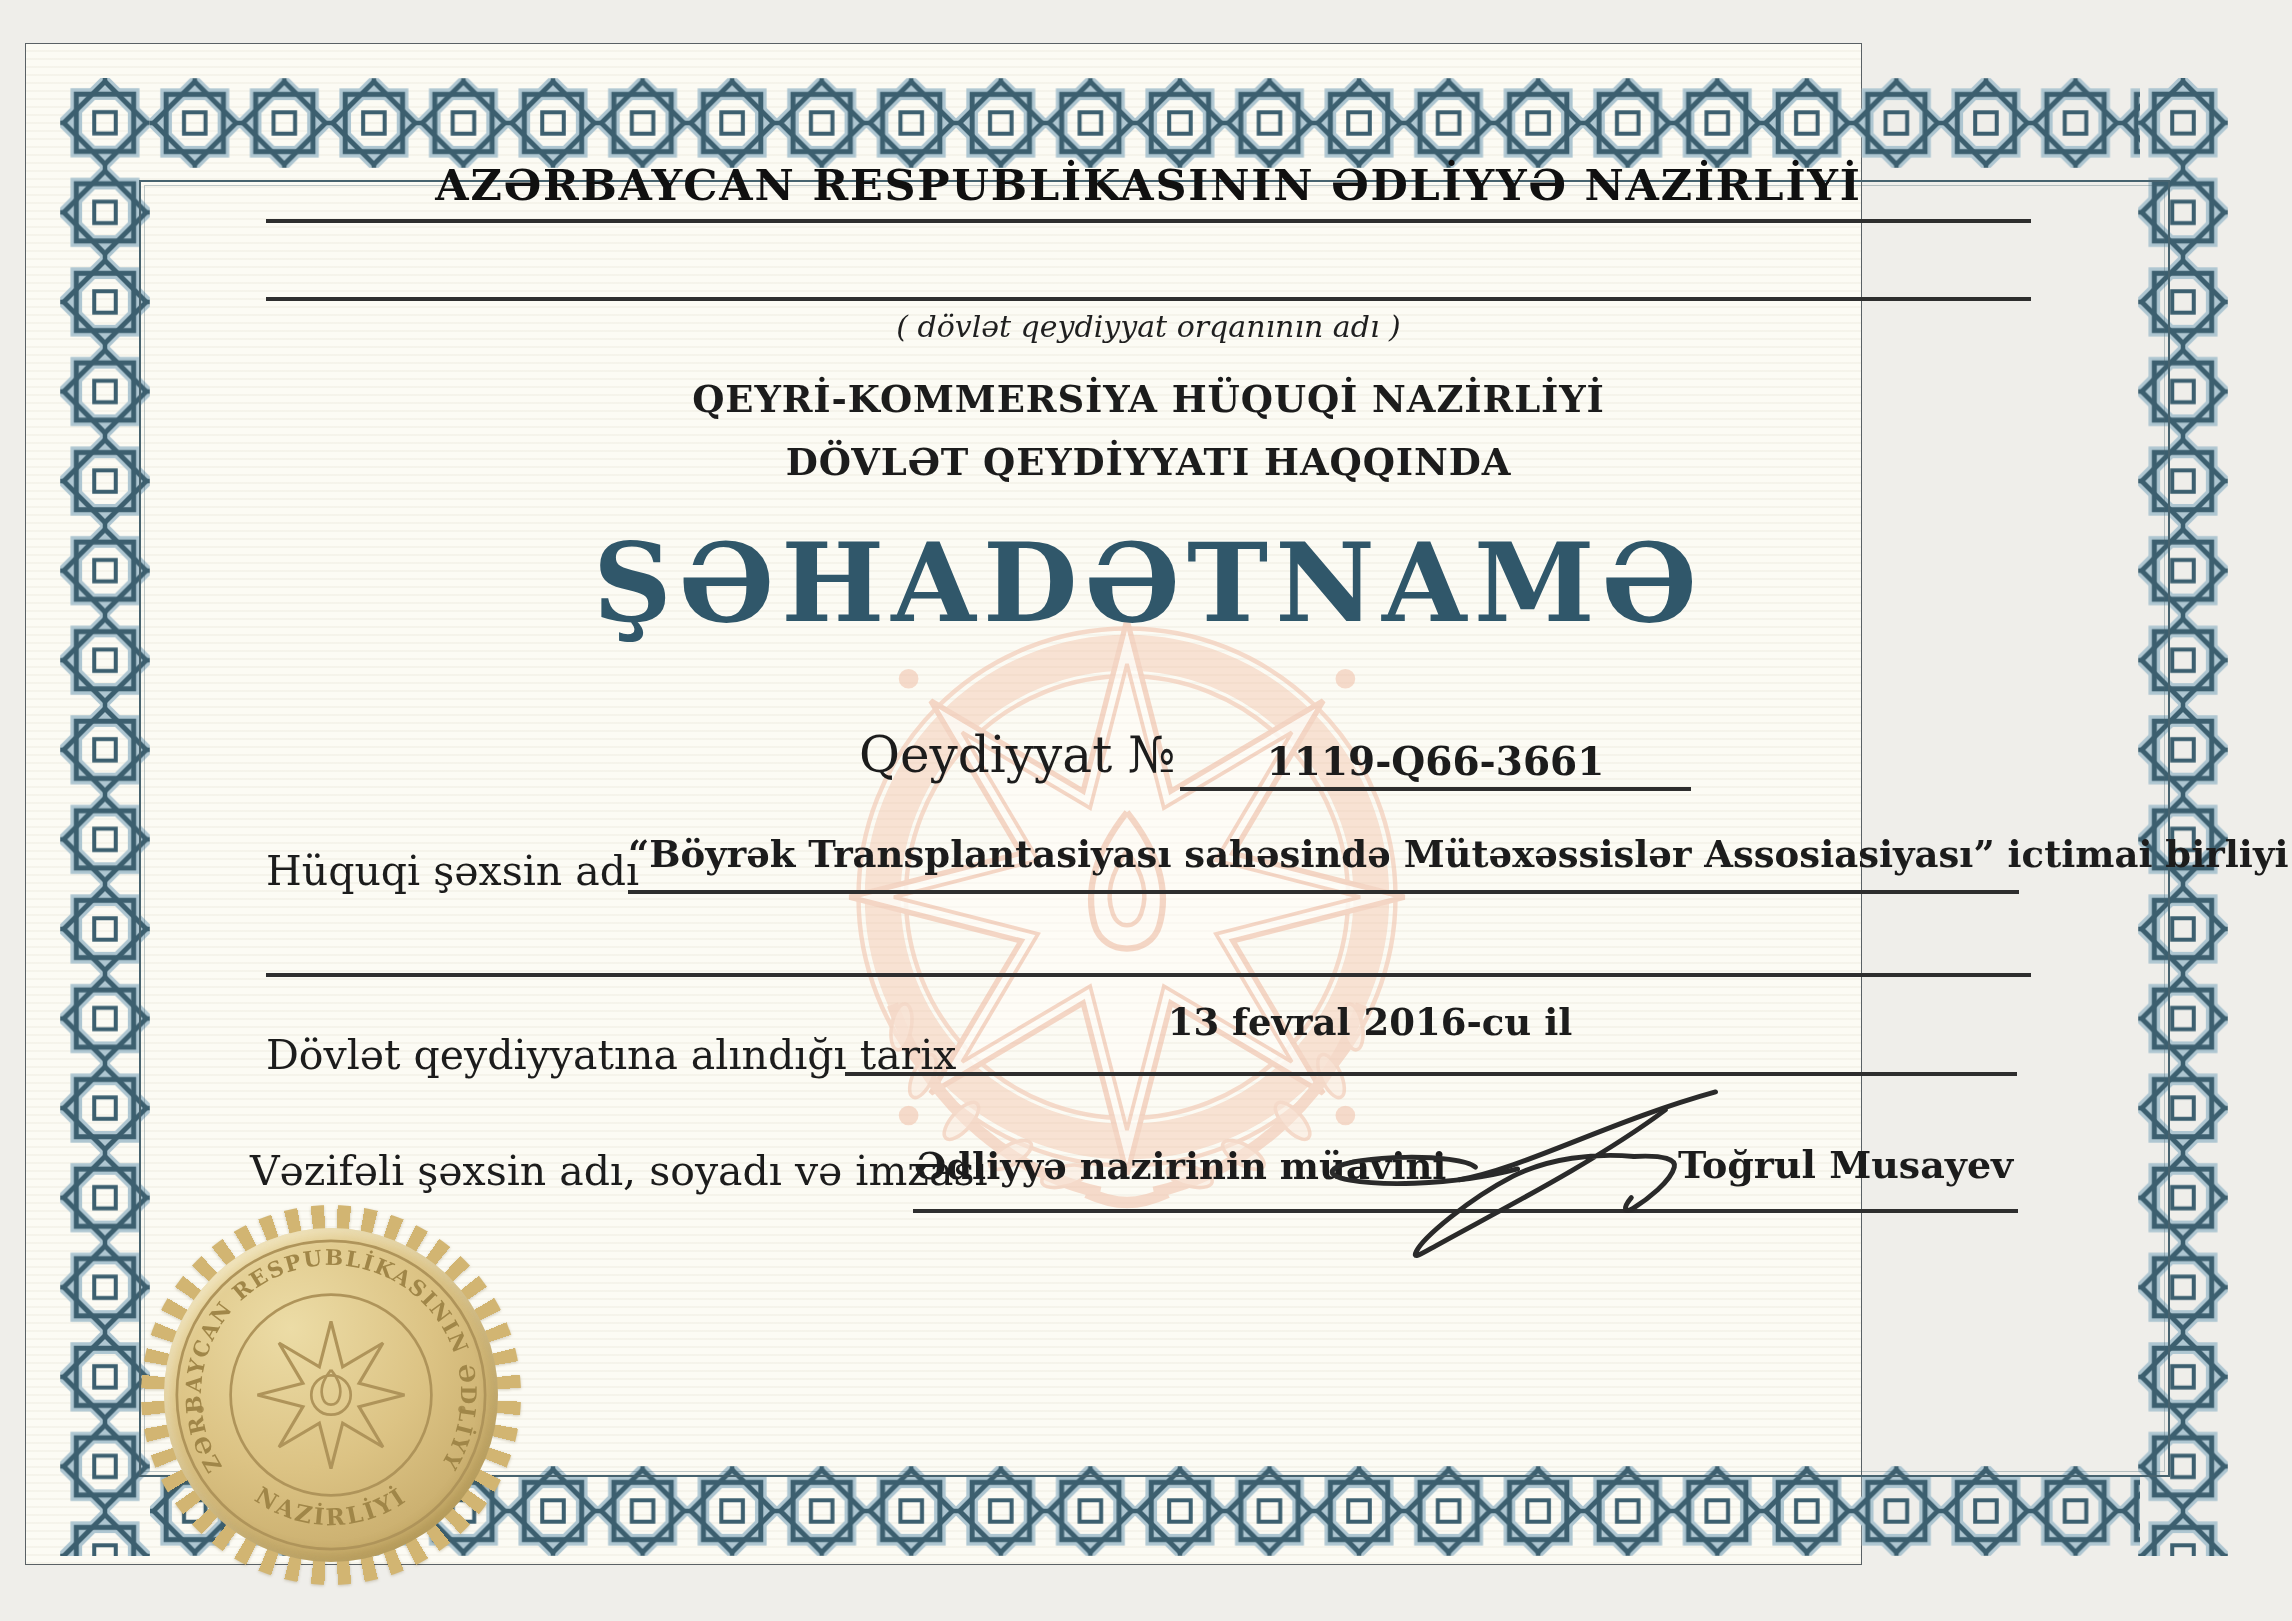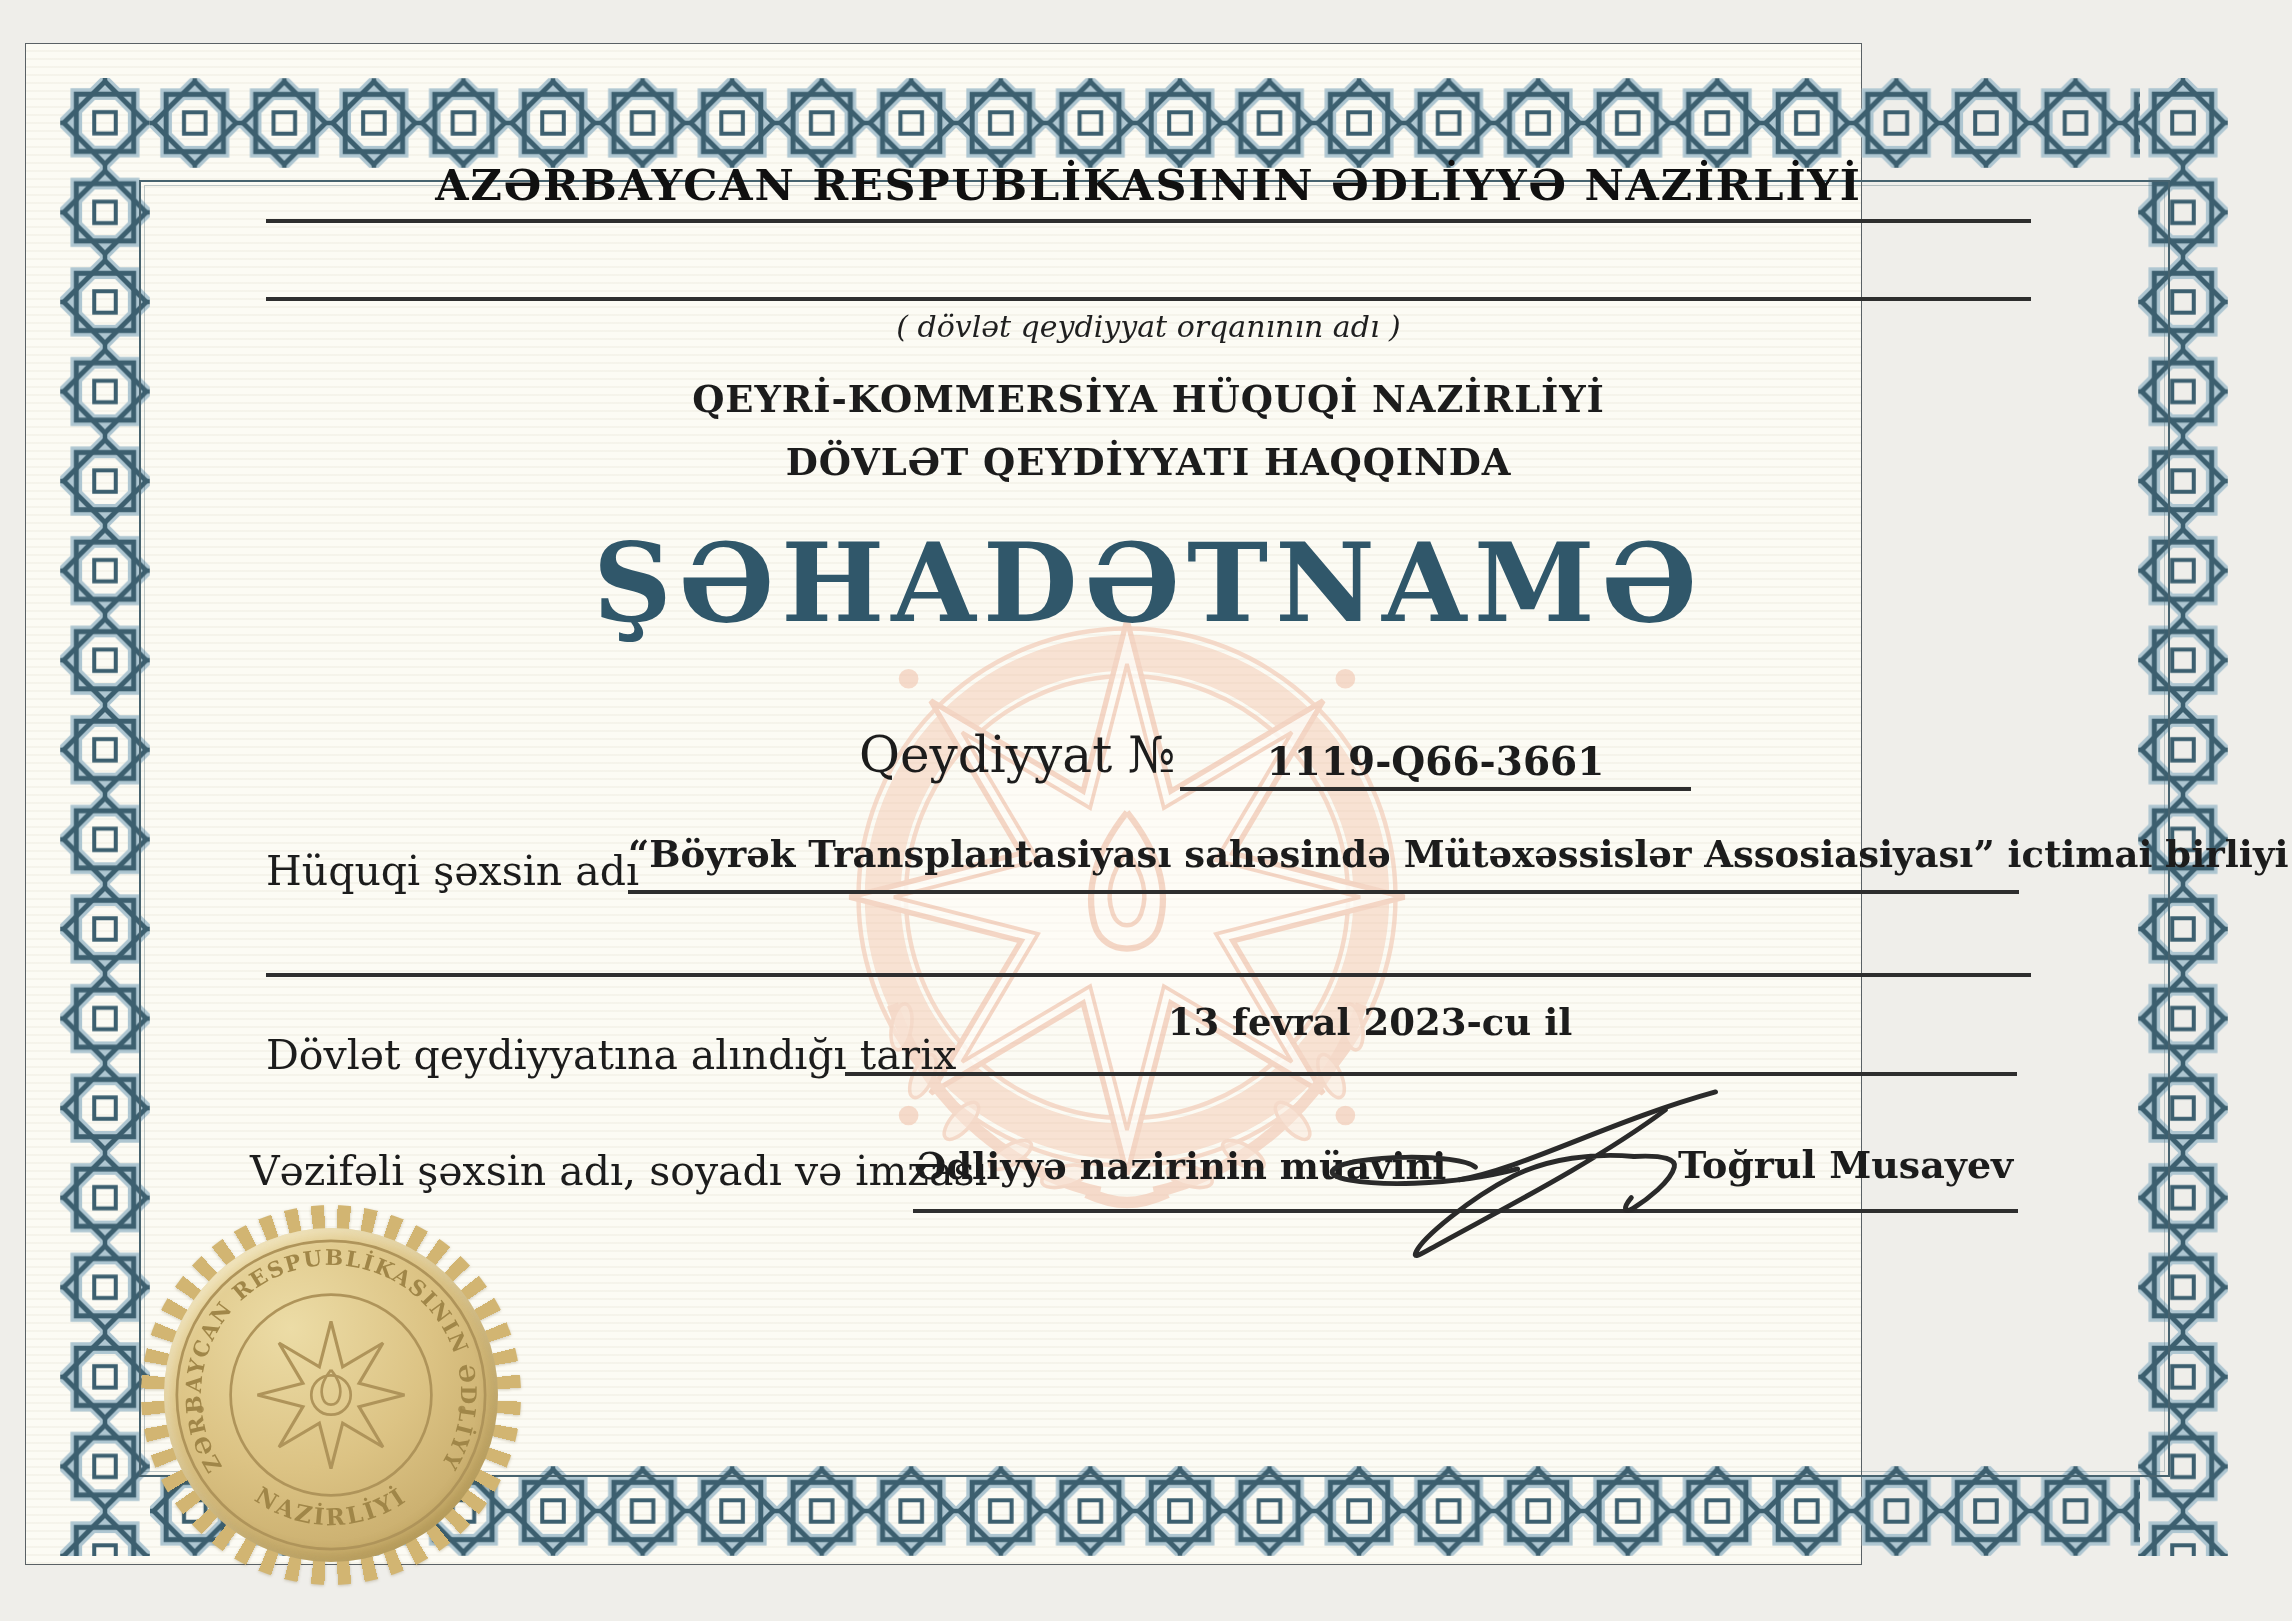--- a/index.html
+++ b/index.html
@@ -158,21 +158,21 @@
     <div class="txt reg-label">Qeydiyyat №</div>
     <div class="txt center reg-number">1119-Q66-3661</div>
     <div class="rule reg-rule"></div>
 
     <div class="txt f-label name-label">Hüquqi şəxsin adı</div>
     <div class="txt center f-value name-value">“Böyrək Transplantasiyası sahəsində Mütəxəssislər Assosiasiyası” ictimai birliyi</div>
     <div class="rule name-rule"></div>
     <div class="rule blank-rule"></div>
 
     <div class="txt f-label date-label">Dövlət qeydiyyatına alındığı tarix</div>
-    <div class="txt center f-value date-value">13 fevral 2023-cu il</div>
+    <div class="txt center f-value date-value">13 fevral 2016-cu il</div>
     <div class="rule date-rule"></div>
 
     <div class="txt f-label off-label">Vəzifəli şəxsin adı, soyadı və imzası</div>
     <div class="txt f-value off-pos">Ədliyyə nazirinin müavini</div>
     <div class="txt f-value off-name">Toğrul Musayev</div>
     <div class="rule off-rule"></div>
     <svg class="signature" width="412" height="206" viewBox="0 0 460 230">
       <g fill="none" stroke="#2a2a2a" stroke-width="5.5" stroke-linecap="round">
         <path d="M150,108 C220,96 320,42 436,10"></path>
         <path d="M380,30 C300,90 180,150 118,185 C104,193 98,196 102,188 C110,172 160,130 210,104 C250,84 300,78 345,82"></path>

